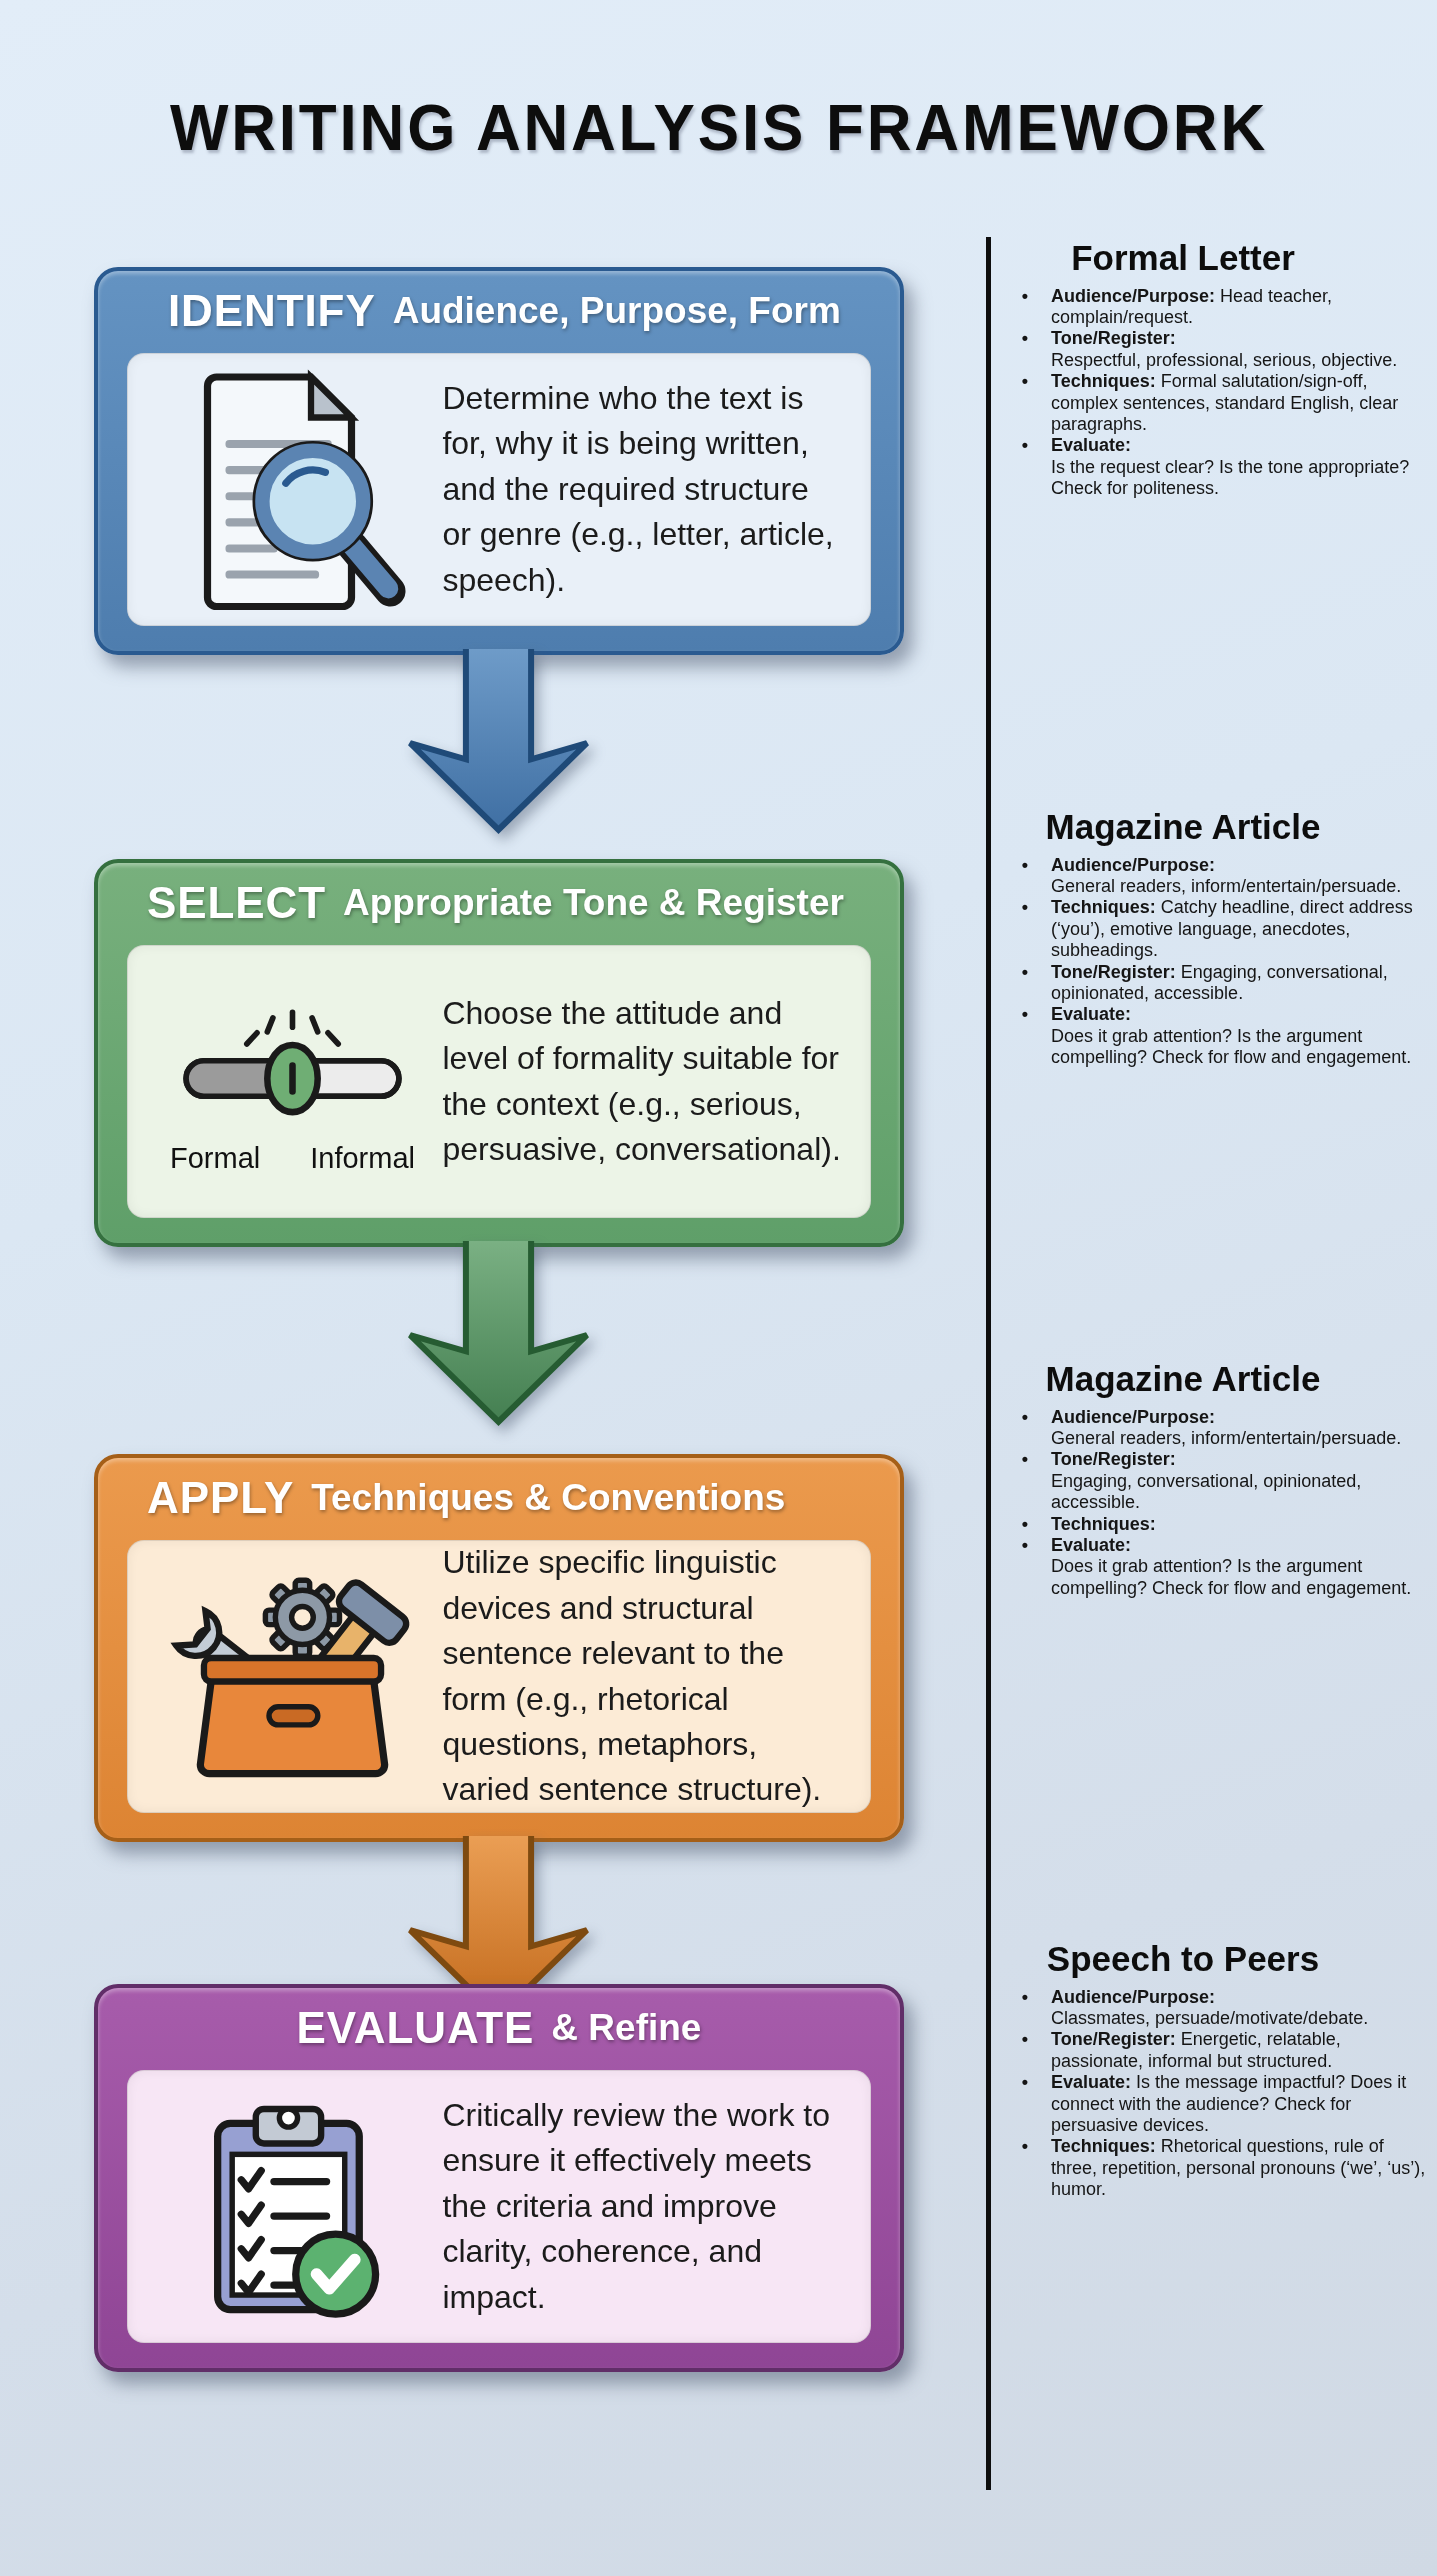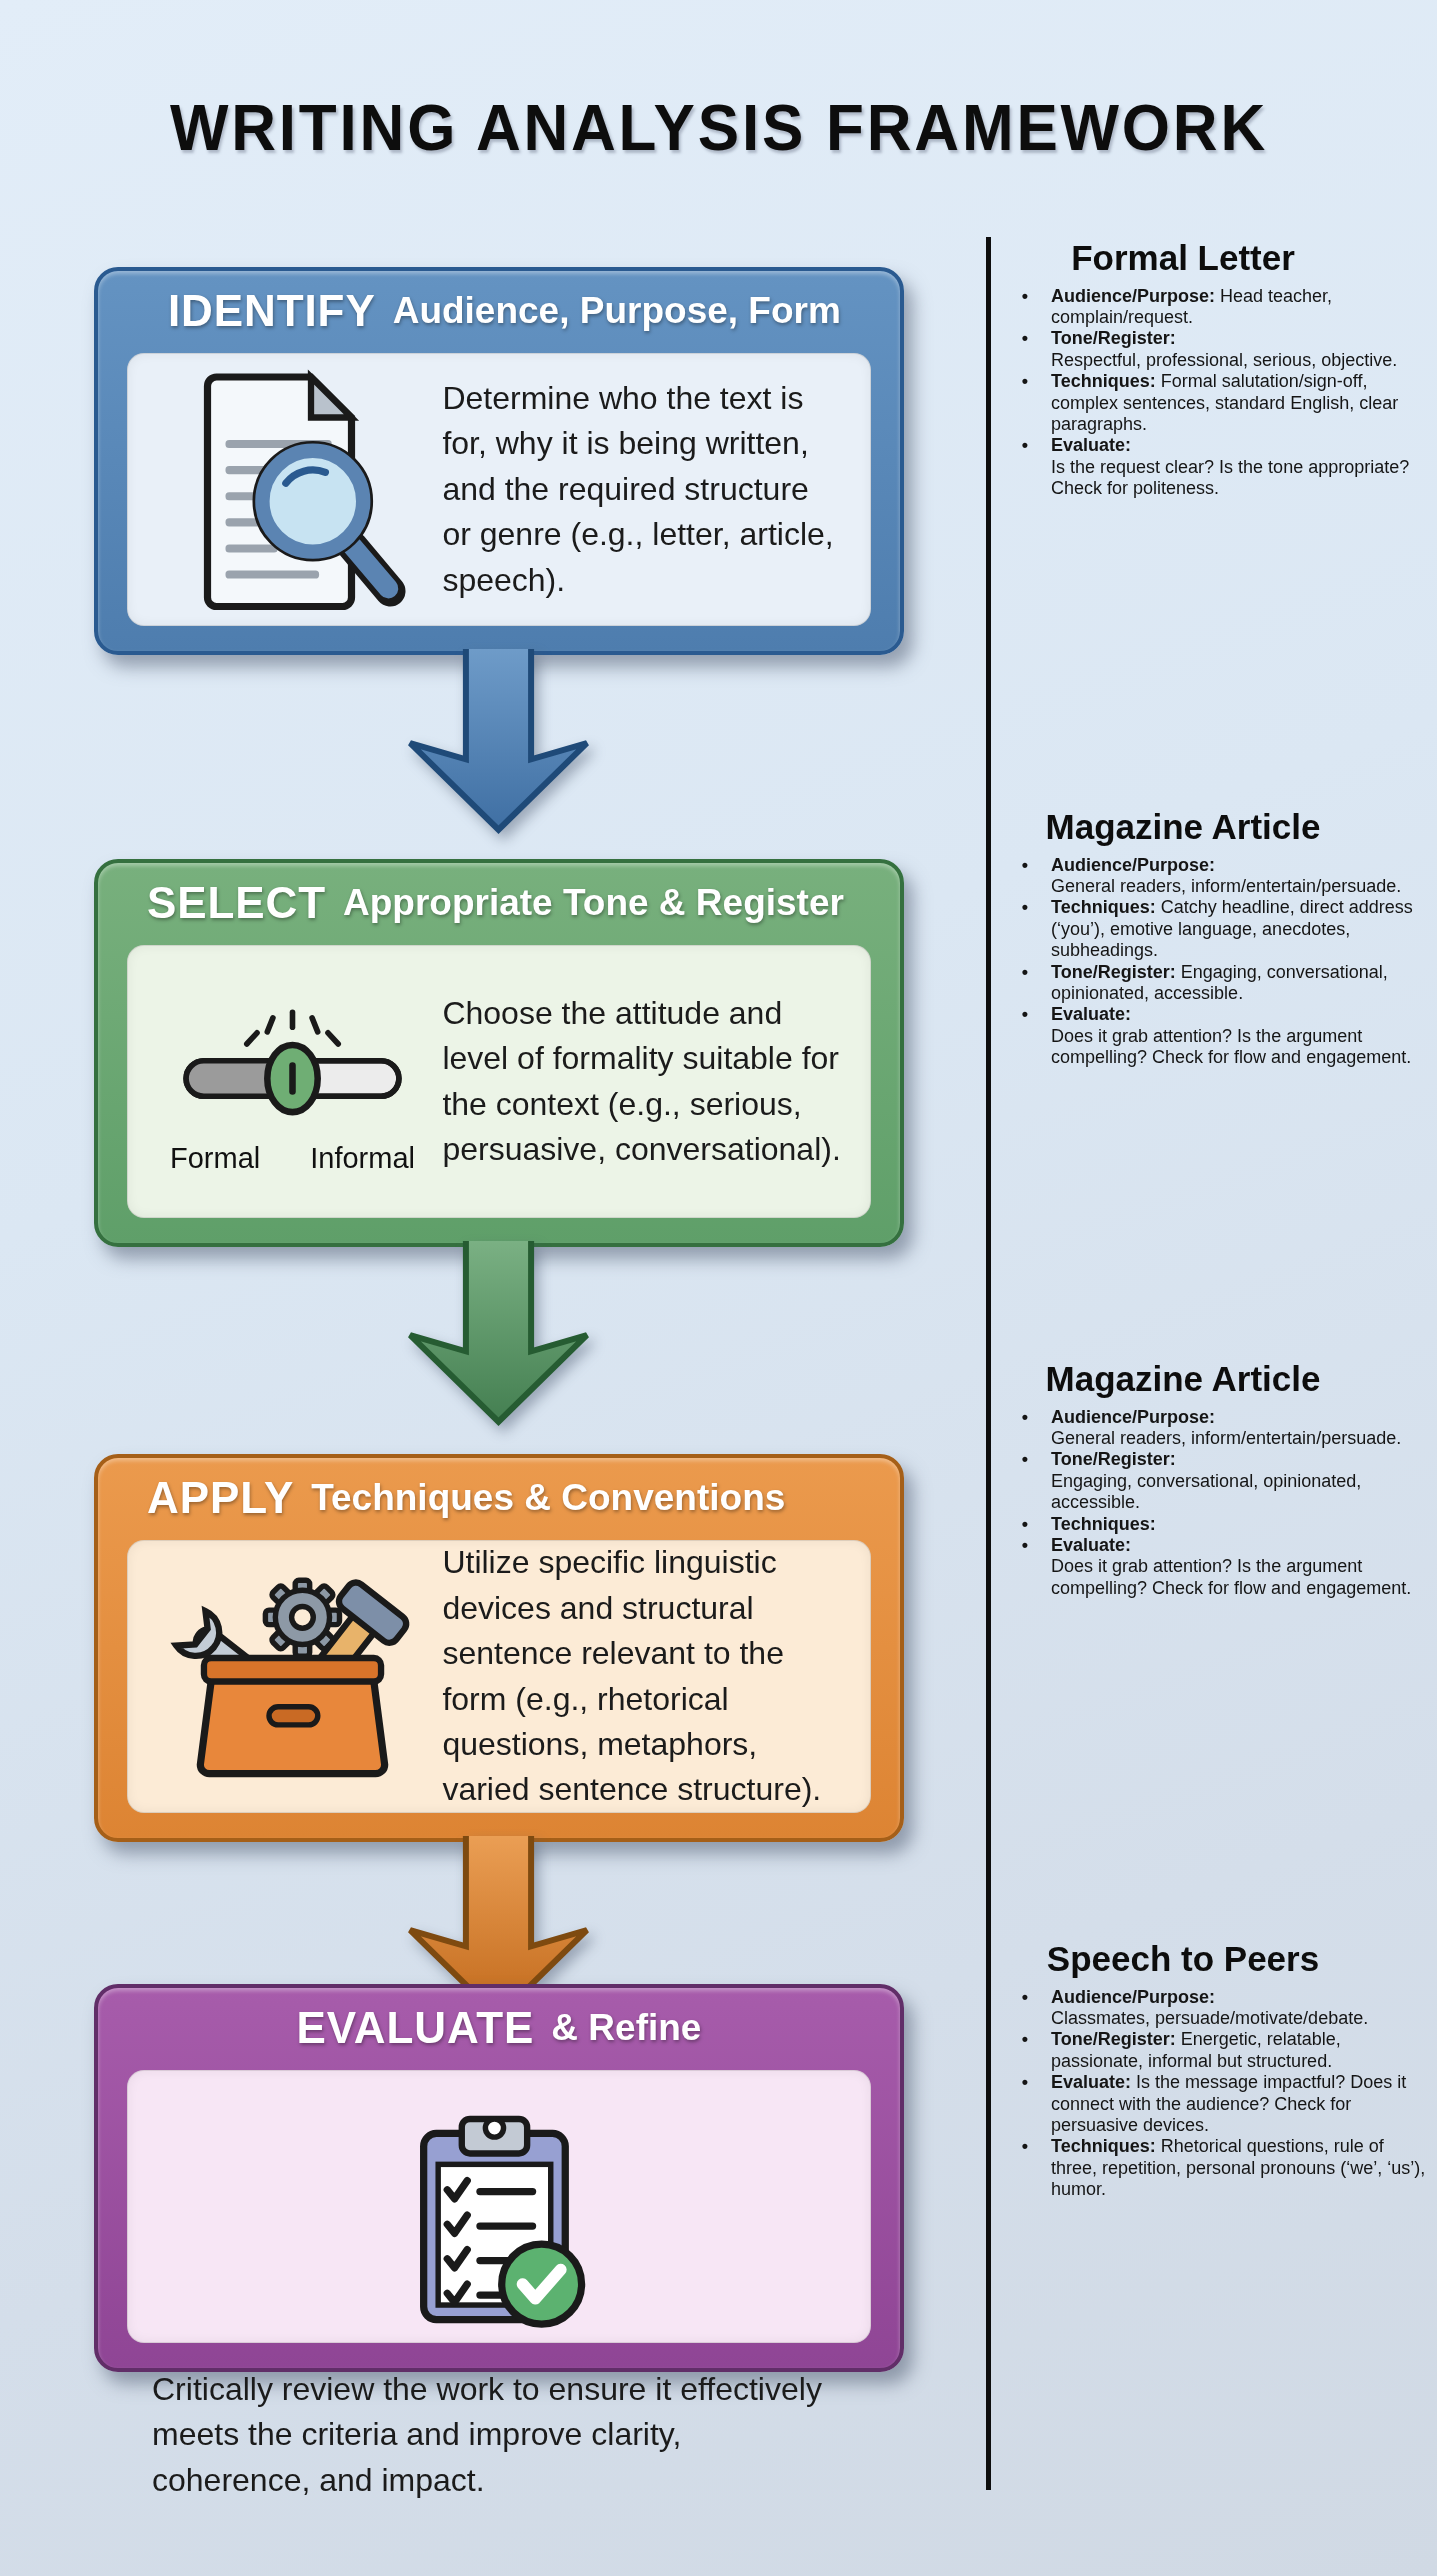--- a/index.html
+++ b/index.html
@@ -37,21 +37,21 @@
   .icon-wrap{flex:0 0 281px;display:flex;flex-direction:column;align-items:center;justify-content:center;}
   .step-desc{font-size:32px;line-height:1.42;color:#1b1b1b;flex:1;}
   
   .s-identify{background:linear-gradient(180deg,#6493c2,#4e7dae);border-color:#2a5a90;}
   .s-identify .step-panel{background:#e9f0f8;}
   .s-select{background:linear-gradient(180deg,#78b07d,#5f9f69);border-color:#35703f;}
   .s-select .step-panel{background:#ecf4e7;}
   .s-apply{background:linear-gradient(180deg,#eb9a4d,#dd8433);border-color:#a55f18;}
   .s-apply .step-panel{background:#fcebd6;}
   .s-evaluate{background:linear-gradient(180deg,#a75cab,#8f4595);border-color:#612e68;}
-  .s-evaluate .step-panel{background:#f7e6f5;flex-direction:column;}
+  .s-evaluate .step-panel{background:#f7e6f5;}
   
   .flow-arrow{position:absolute;left:387px;width:223px;height:195px;
     filter:drop-shadow(5.6px 7.5px 6.6px rgba(75,88,110,.45));}
   
   .toggle-labels{display:flex;justify-content:space-between;width:245px;margin-top:14px;
     font-size:29px;color:#111;}
   
   .divider{position:absolute;left:986px;top:237px;width:4.7px;height:2253px;background:#0e0e0e;}
   .example{position:absolute;left:1017px;width:412px;color:#151515;}
   .example-title{text-align:center;padding-right:80px;font-size:35px;font-weight:700;

